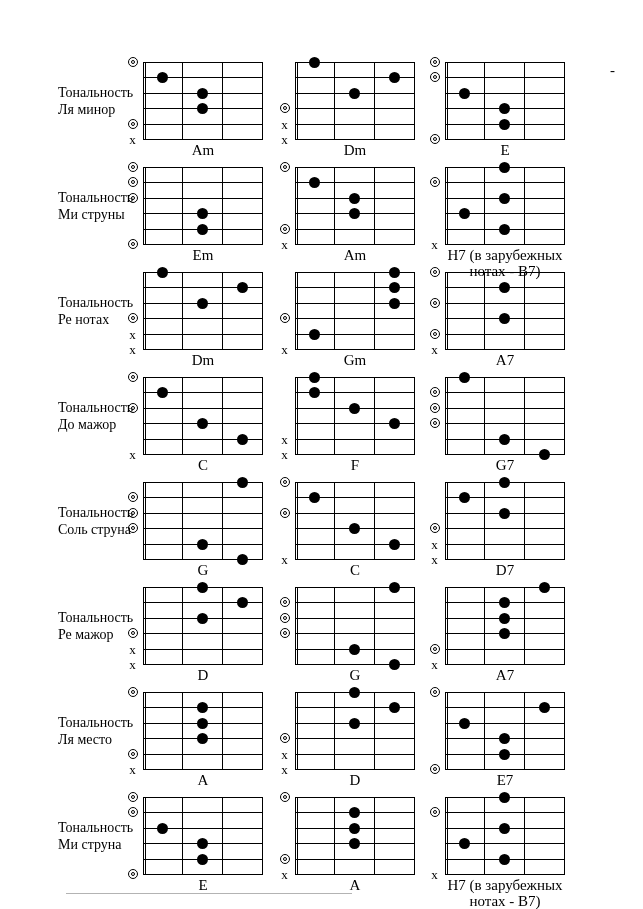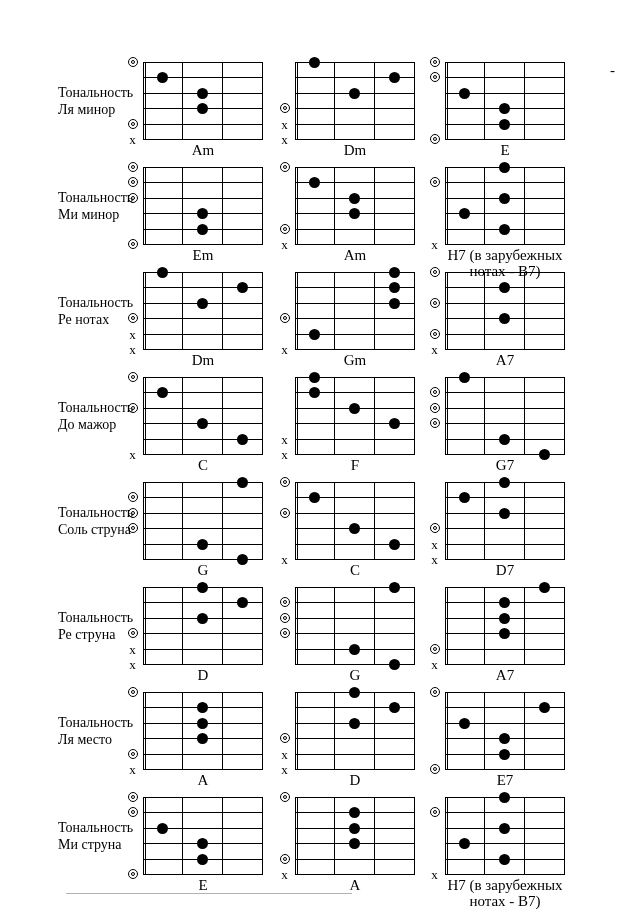--- a/index.html
+++ b/index.html
@@ -134,21 +134,21 @@
             <span class="ring" style="top: 72px;">
               <span class="ring-in"></span>
             </span>
           </div>
           <div class="clabel">E</div>
         </div>
       </div>
       <div class="row" style="top: 167px;">
         <div class="tonality">
           <div class="tline">Тональность</div>
-          <div class="tline">Ми минор</div>
+          <div class="tline">Ми струны</div>
         </div>
         <div class="chord" style="left: 143px;">
           <div class="grid">
             <div class="nut"></div>
             <div class="fret" style="left: 39px;"></div>
             <div class="fret" style="left: 79px;"></div>
             <div class="fret" style="left: 119px;"></div>
             <div class="string" style="top: 0px;"></div>
             <div class="string" style="top: 15px;"></div>
             <div class="string" style="top: 31px;"></div>
@@ -456,21 +456,21 @@
             </span>
             <span class="mutex" style="top: 56px;">x</span>
             <span class="mutex" style="top: 71px;">x</span>
           </div>
           <div class="clabel">D7</div>
         </div>
       </div>
       <div class="row" style="top: 587px;">
         <div class="tonality">
           <div class="tline">Тональность</div>
-          <div class="tline">Ре струна</div>
+          <div class="tline">Ре мажор</div>
         </div>
         <div class="chord" style="left: 143px;">
           <div class="grid">
             <div class="nut"></div>
             <div class="fret" style="left: 39px;"></div>
             <div class="fret" style="left: 79px;"></div>
             <div class="fret" style="left: 119px;"></div>
             <div class="string" style="top: 0px;"></div>
             <div class="string" style="top: 15px;"></div>
             <div class="string" style="top: 31px;"></div>

